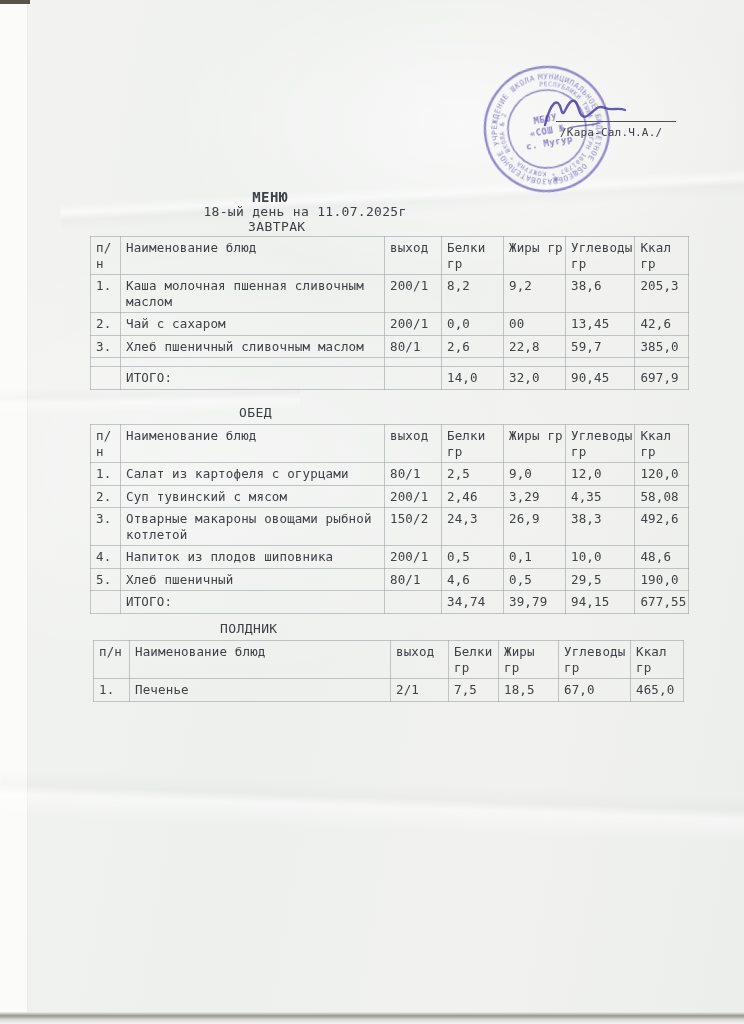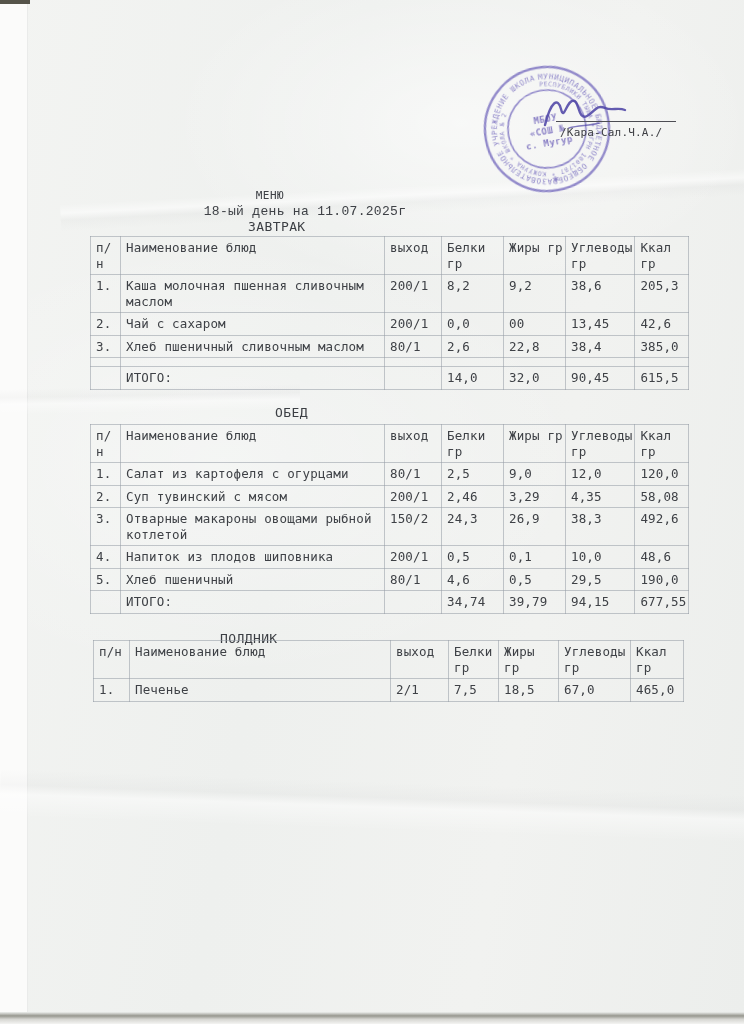--- a/index.html
+++ b/index.html
@@ -37,27 +37,27 @@
   .stamp .ctr{fill:#8278c2;font-size:9px;font-weight:bold;text-anchor:middle;letter-spacing:.5px;}
   .stamp .star{font-size:12px;}
   .signature{position:absolute;left:541px;top:95px;}
   .sig-line{position:absolute;left:556px;top:121px;width:120px;border-top:1.5px solid #4d4d54;}
 
   
   .approval{position:absolute;left:529px;top:66px;font-size:12.5px;line-height:17px;letter-spacing:.2px;color:#46474c;}
   .signatory{position:absolute;left:560px;top:126px;font-size:11px;letter-spacing:.2px;color:#3f4045;}
 
   
-  .menu-title{position:absolute;left:120px;top:189px;width:300px;text-align:center;font-size:11px;letter-spacing:.5px;}
-  .menu-subtitle{position:absolute;left:155px;top:204px;width:300px;text-align:center;font-size:13px;letter-spacing:.3px;font-family:Liberation Mono, monospace;}
+  .menu-title{position:absolute;left:120px;top:189px;width:300px;text-align:center;font-size:14px;letter-spacing:.5px;font-weight:bold;}
+  .menu-subtitle{position:absolute;left:155px;top:204px;width:300px;text-align:center;font-size:13px;letter-spacing:.3px;}
 
   .section-title{position:absolute;font-size:13px;letter-spacing:.4px;color:#3c3f44;}
   #title-sec0{left:248px;top:219px;}
-  #title-sec1{left:239px;top:405px;margin-left:36px;}
-  #title-sec2{left:220px;top:621px;margin-top:10px;}
+  #title-sec1{left:239px;top:405px;}
+  #title-sec2{left:220px;top:621px;}
 
   .table-wrap{position:absolute;}
   #table-sec0{left:90px;top:236px;}
   #table-sec1{left:90px;top:424px;}
   #table-sec2{left:93px;top:640px;}
 
   table.menu-table{border-collapse:collapse;table-layout:fixed;}
   table.menu-table td{
     border:1px solid rgba(150,157,165,.55);
     padding:3px 2px 3px 5px;
@@ -152,40 +152,40 @@
             <td>00</td>
             <td>13,45</td>
             <td>42,6</td>
           </tr>
           <tr>
             <td>3.</td>
             <td>Хлеб пшеничный сливочным маслом</td>
             <td>80/1</td>
             <td>2,6</td>
             <td>22,8</td>
-            <td>38,4</td>
+            <td>59,7</td>
             <td>385,0</td>
           </tr>
           <tr class="spacer-row">
             <td></td>
             <td></td>
             <td></td>
             <td></td>
             <td></td>
             <td></td>
             <td></td>
           </tr>
           <tr>
             <td></td>
             <td class="total-label">ИТОГО:</td>
             <td></td>
             <td>14,0</td>
             <td>32,0</td>
             <td>90,45</td>
-            <td>615,5</td>
+            <td>697,9</td>
           </tr>
         </tbody>
       </table>
     </div>
 
   <div class="section-title" id="title-sec1">ОБЕД</div>
   <div class="table-wrap" id="table-sec1">
       <table class="menu-table">
         <colgroup>
           <col style="width: 30px;">

